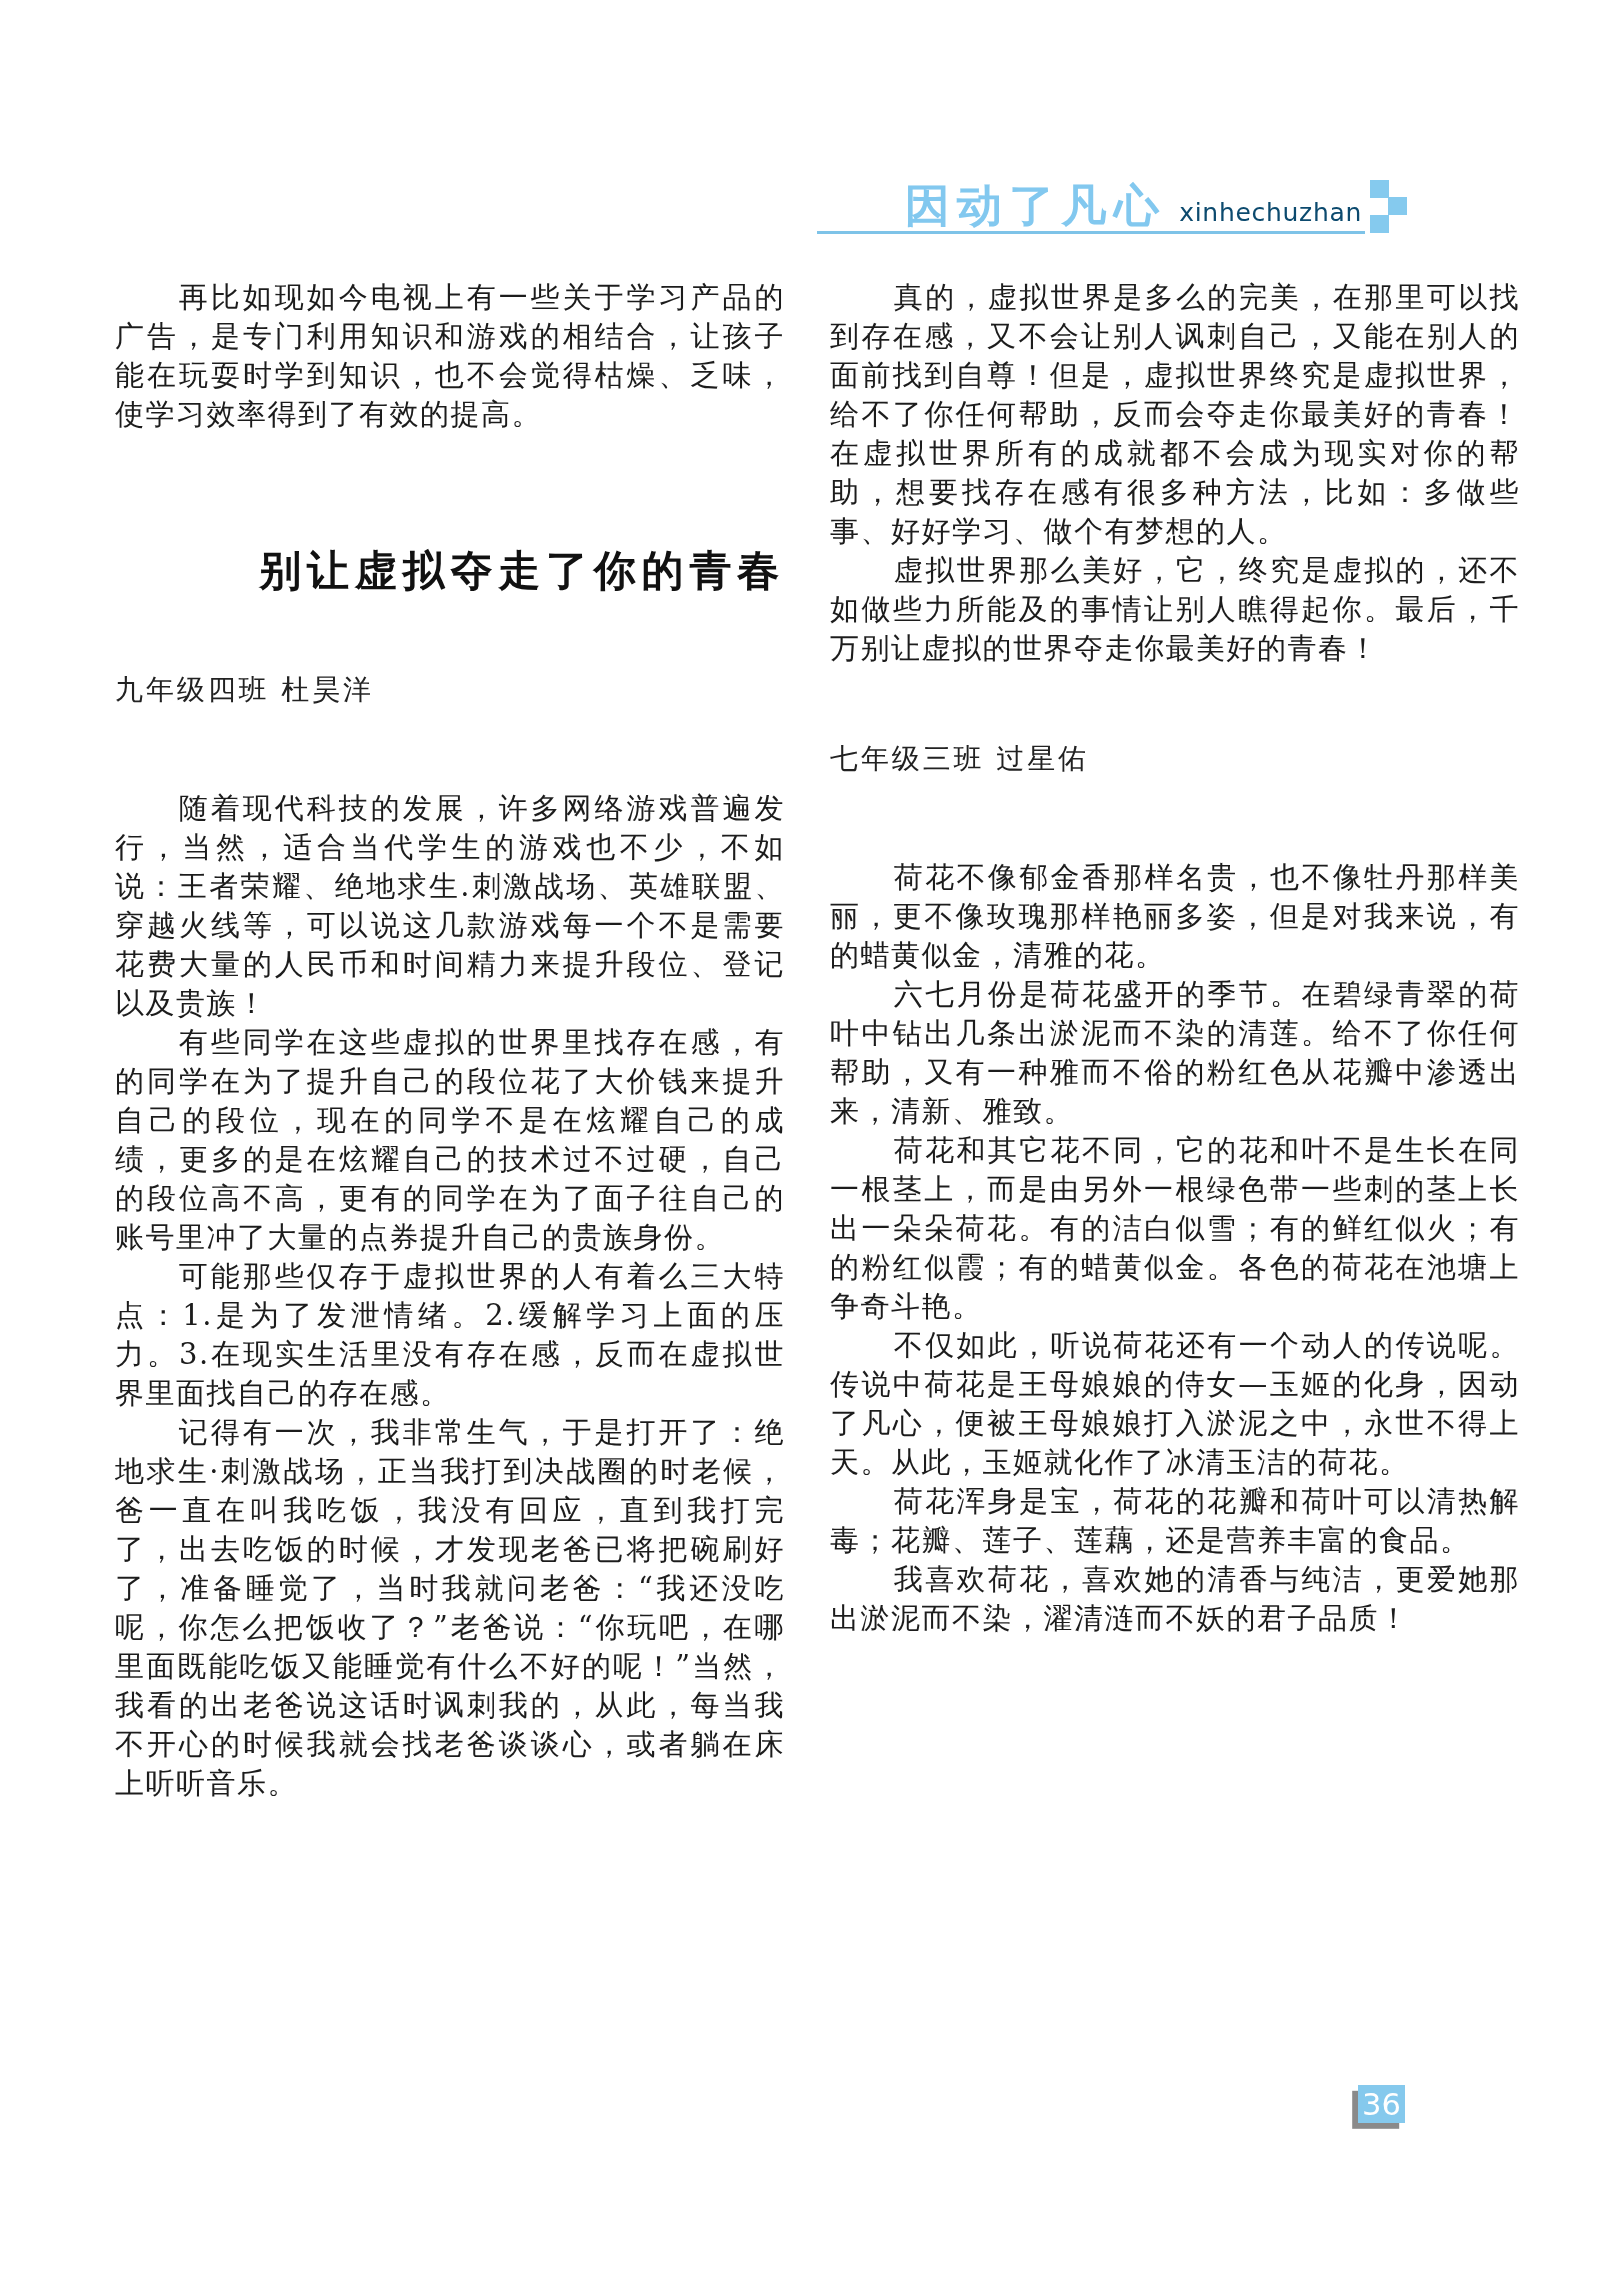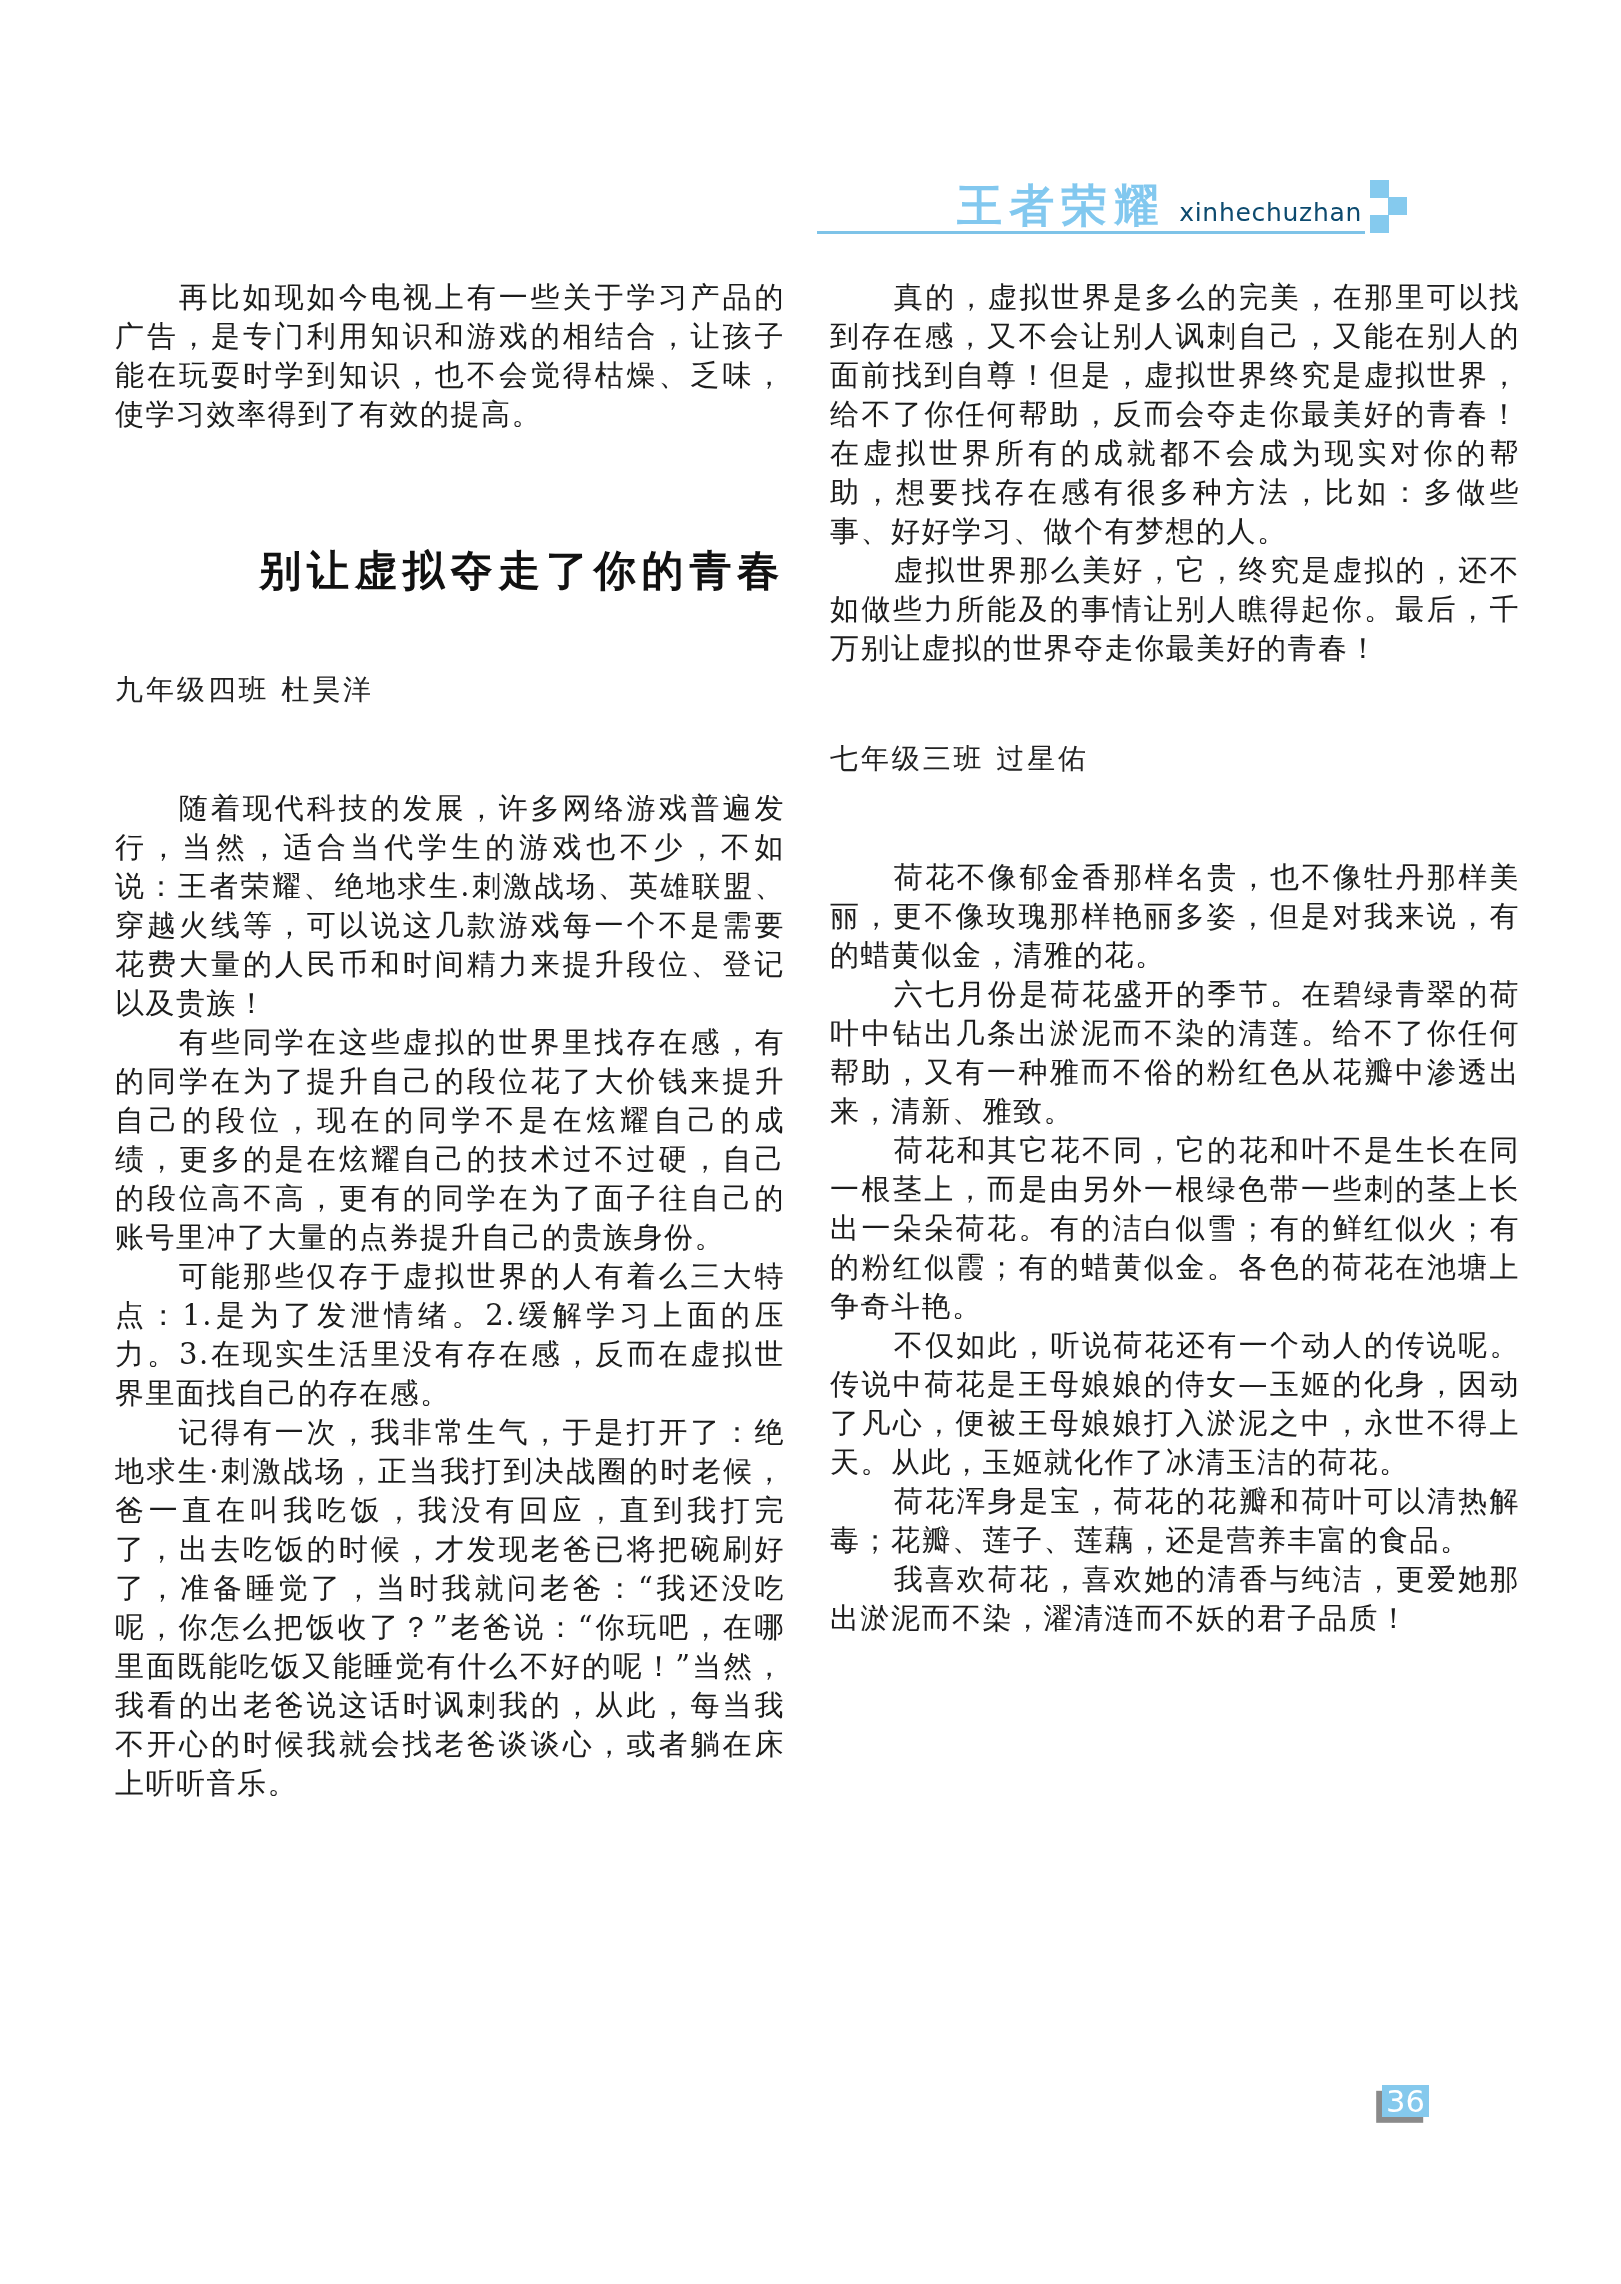--- a/index.html
+++ b/index.html
@@ -101,42 +101,41 @@
   }
 
   .article-body { margin-top: 80px; }
 
   
   .page-number {
     position: absolute;
     left: 1358px;
     top: 2085px;
     width: 47px;
-    height: 32px;
+    height: 38px;
     background: #85C9ED;
     box-shadow: -5.8px 5.8px 0 #8a8a8a;
     display: flex;
     align-items: center;
     justify-content: center;
-    margin-left: 24px;
   }
   .page-number span {
     font-family: "DejaVu Sans", sans-serif;
     font-size: 30.5px;
     color: #ffffff;
   }
 </style>
 </head>
 <body>
 
 <div>
 
   <div class="header-block">
     <div class="header-inner">
-      <span class="logo-cn">王者荣耀</span>
+      <span class="logo-cn">因动了凡心</span>
       <span class="logo-py">xinhechuzhan</span>
     </div>
     <div class="squares">
       <div class="sq sq1"></div>
       <div class="sq sq2"></div>
       <div class="sq sq3"></div>
     </div>
     <div class="header-rule"></div>
   </div>
 

